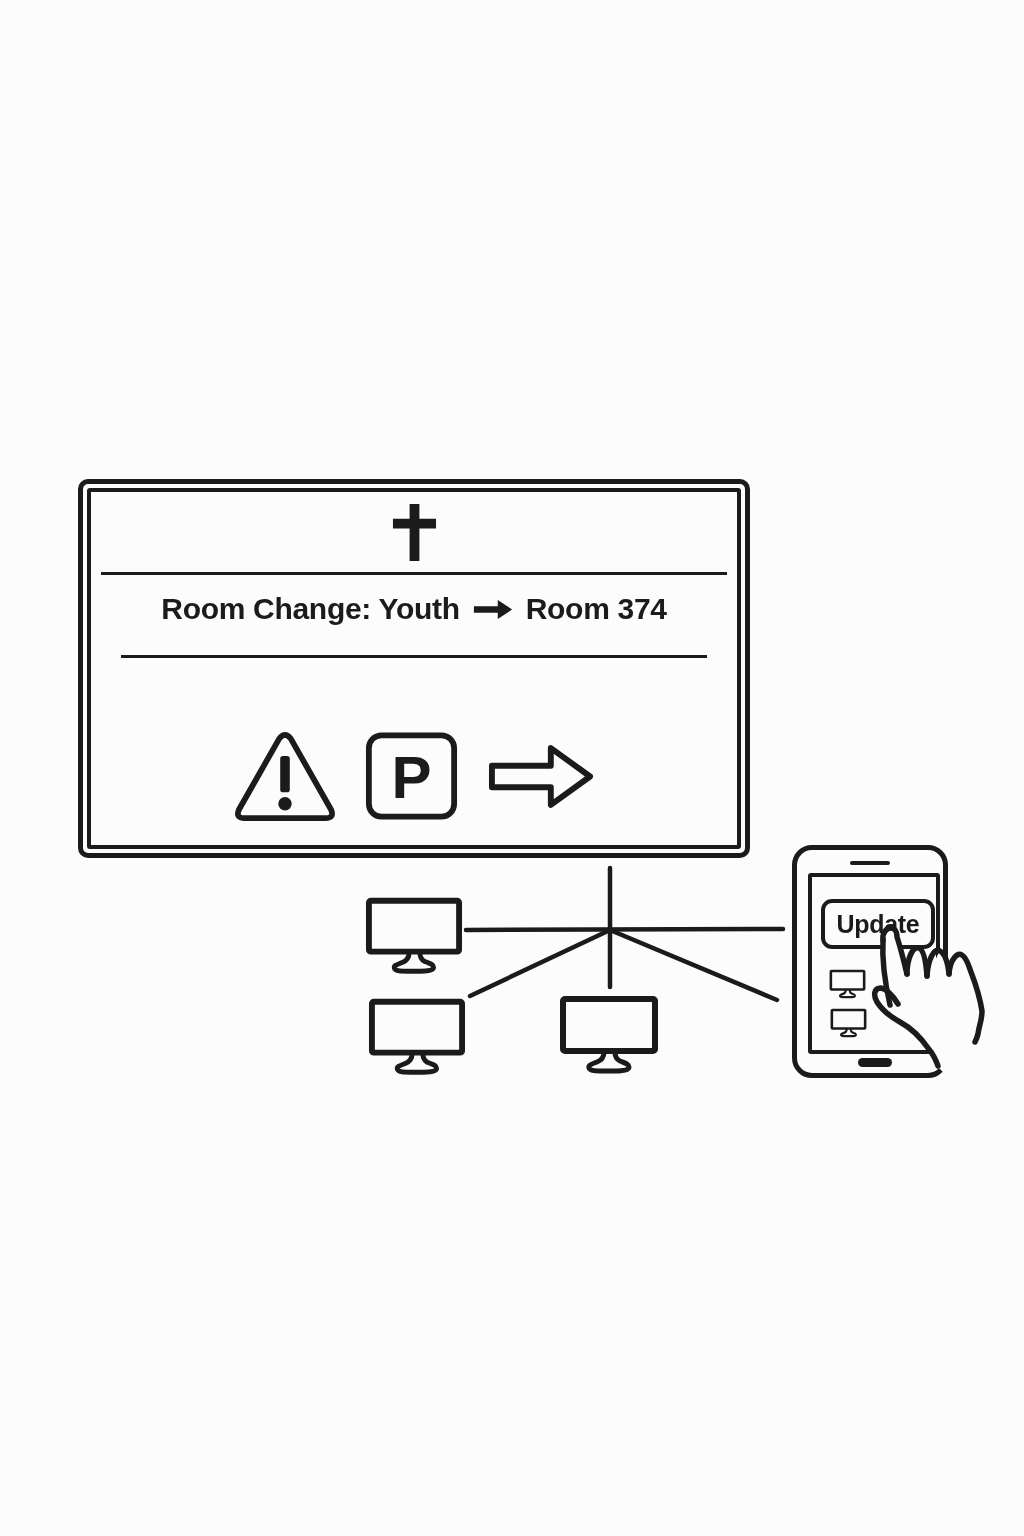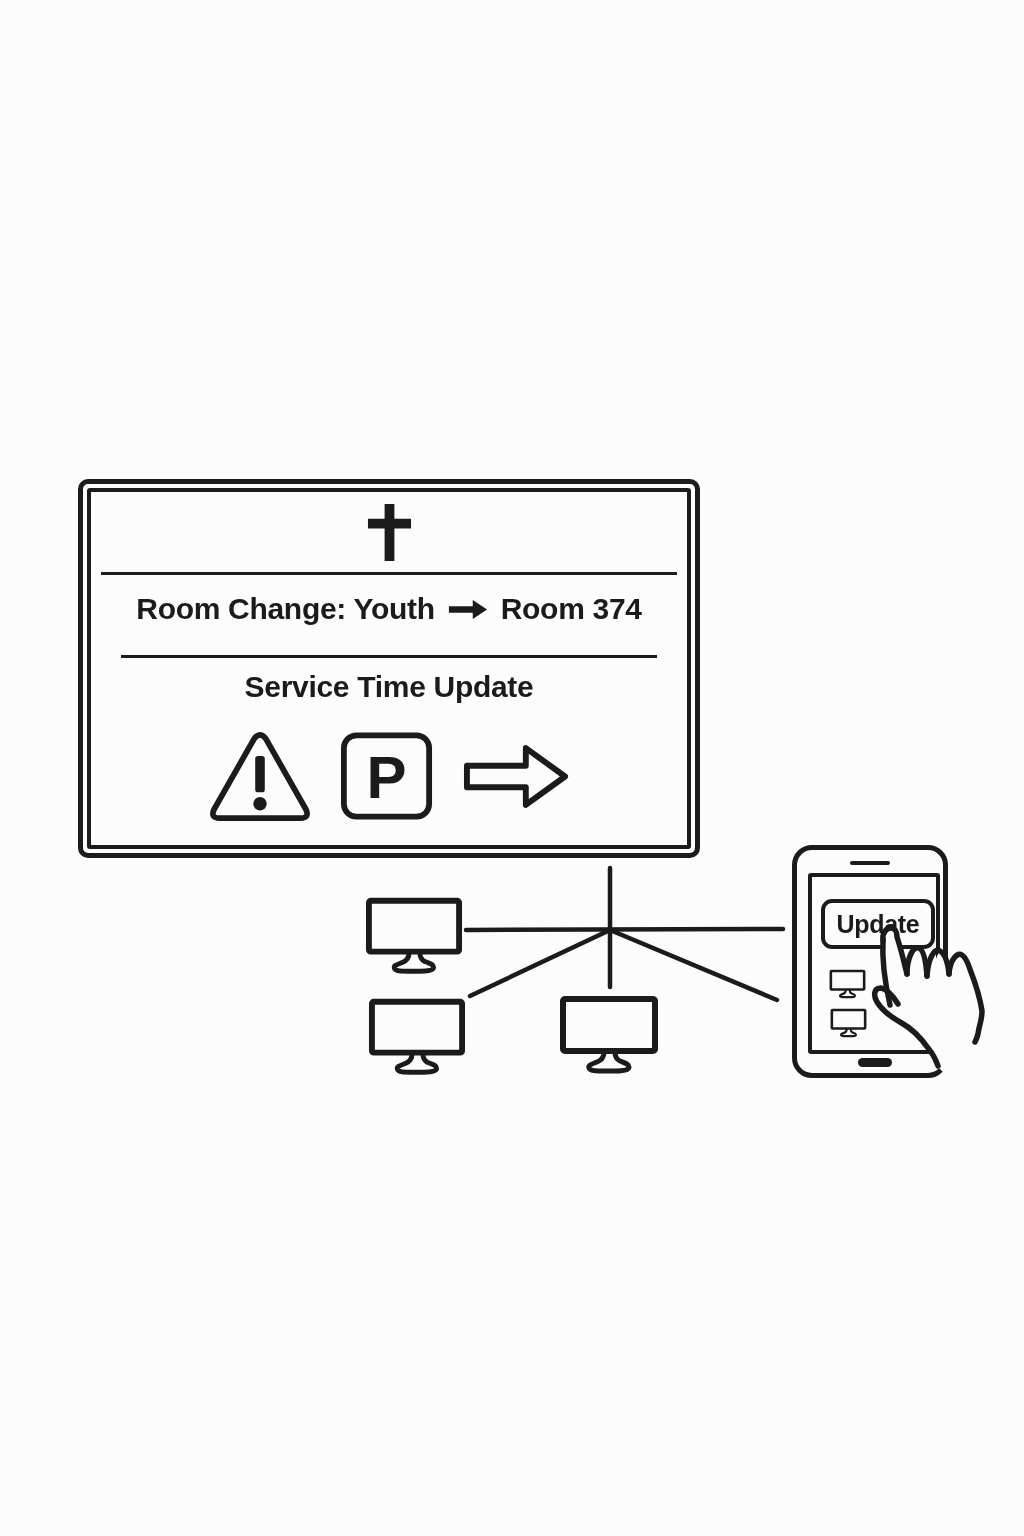--- a/index.html
+++ b/index.html
@@ -8,21 +8,21 @@
   }
   html,body{margin:0;padding:0;background:var(--bg);}
   #canvas{
     position:relative;width:1024px;height:1536px;background:var(--bg);
     overflow:hidden;font-family:"Liberation Sans",sans-serif;color:var(--ink);
   }
   .abs{position:absolute;}
 
   
   #board{
-    left:78px;top:479px;width:622px;height:379px;
+    left:78px;top:479px;width:672px;height:379px;
     border:5px solid var(--ink);border-radius:10px;box-sizing:border-box;
     background:var(--bg);
     padding-left:8px;
   }
   #board-inner{
     position:absolute;left:4px;top:4px;right:4px;bottom:4px;
     border:4px solid var(--ink);border-radius:3px;
   }
   .cross-wrap{left:0;right:0;top:10px;text-align:center;}
   .divider{height:3px;background:var(--ink);}
@@ -93,21 +93,20 @@
       <div id="headline" class="abs board-line">
         <span>Room Change: Youth</span>
         <svg width="42" height="23" viewBox="0 0 44 24">
           <path d="M2 8.5 H27 V2 L42 12 L27 22 V15.5 H2 Z" fill="var(--ink)"></path>
         </svg>
         <span>Room 374</span>
       </div>
 
       <div id="divider-2" class="abs divider"></div>
 
-      <div id="subheadline" class="abs board-line">Service Time Update</div>
 
       <div id="icon-row" class="abs">
         <svg class="line-icon" width="100" height="92" viewBox="0 0 104 96">
           <path d="M46 9 Q52 1 58 9 L100 83 Q104 92 94 92 L10 92 Q0 92 4 83 Z" stroke-width="6" stroke-linejoin="round"></path>
           <rect x="47" y="27" width="10" height="38" rx="3" fill="var(--ink)"></rect>
           <circle cx="52" cy="77" r="7" fill="var(--ink)"></circle>
         </svg>
         <svg class="line-icon" width="93" height="90" viewBox="0 0 96 92">
           <rect class="outline" x="4" y="4" width="88" height="84" rx="13" stroke-width="6"></rect>
           <text x="48" y="69" text-anchor="middle" font-size="62" font-weight="bold" font-family="Liberation Sans, sans-serif" fill="var(--ink)">P</text>

